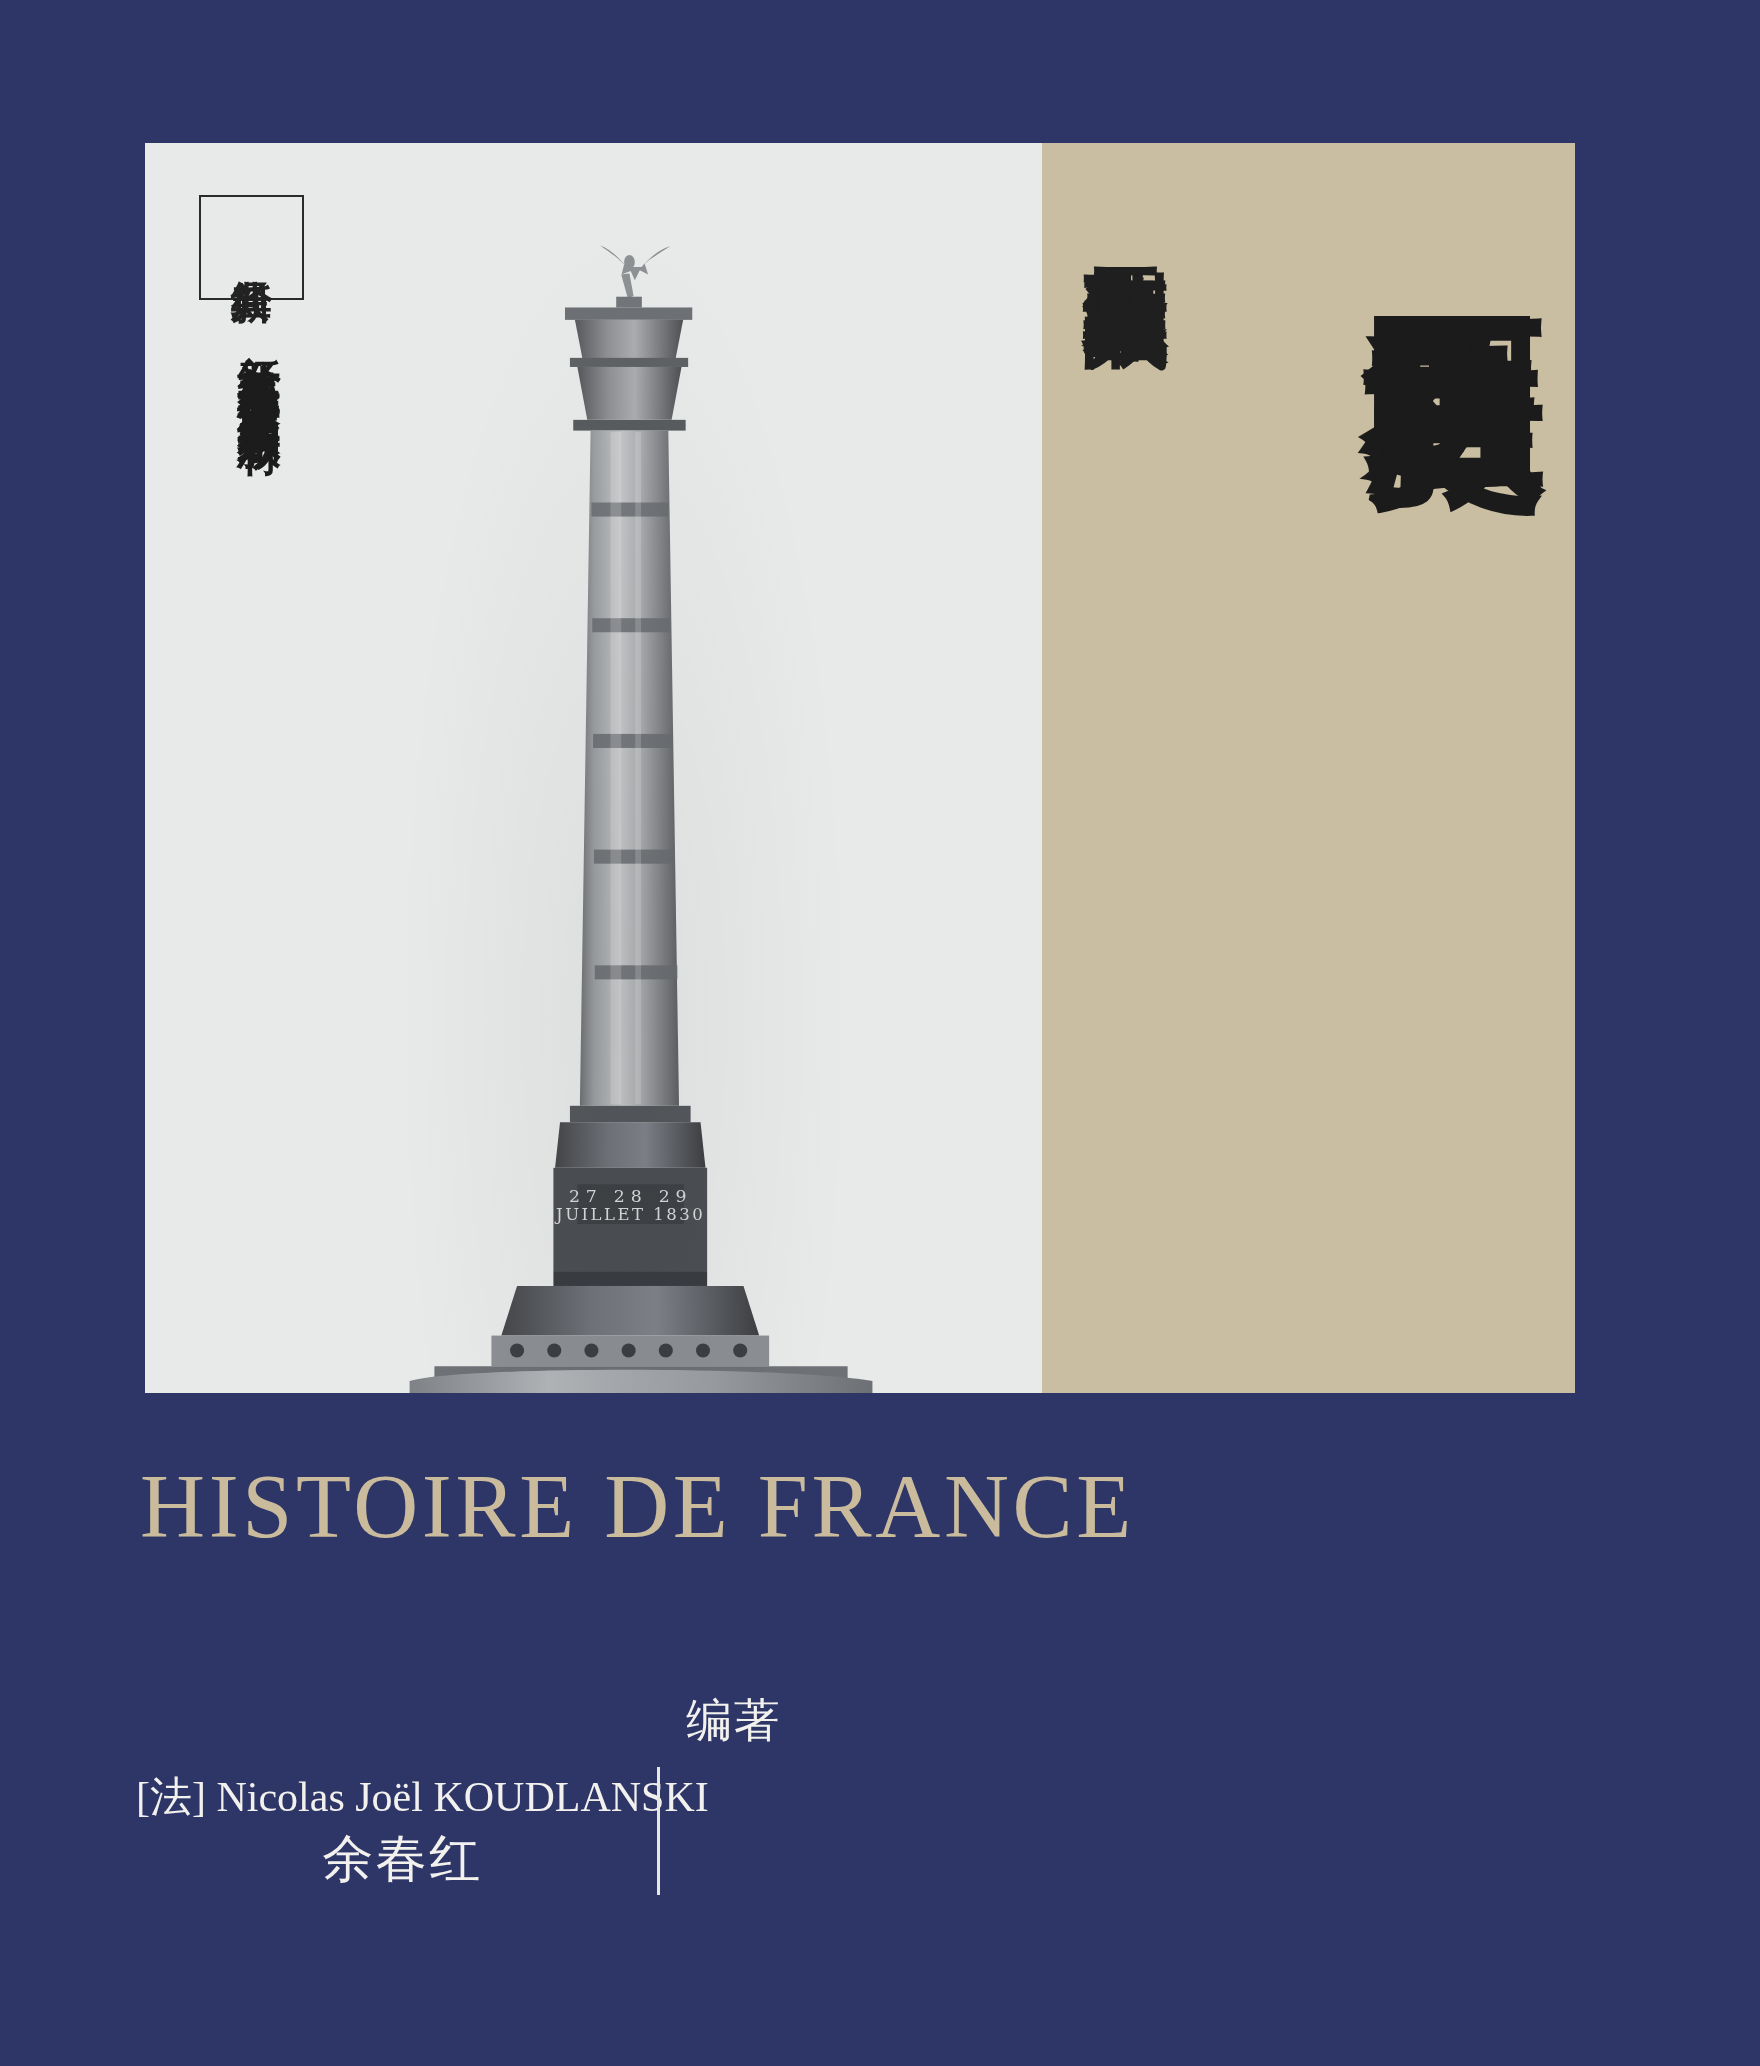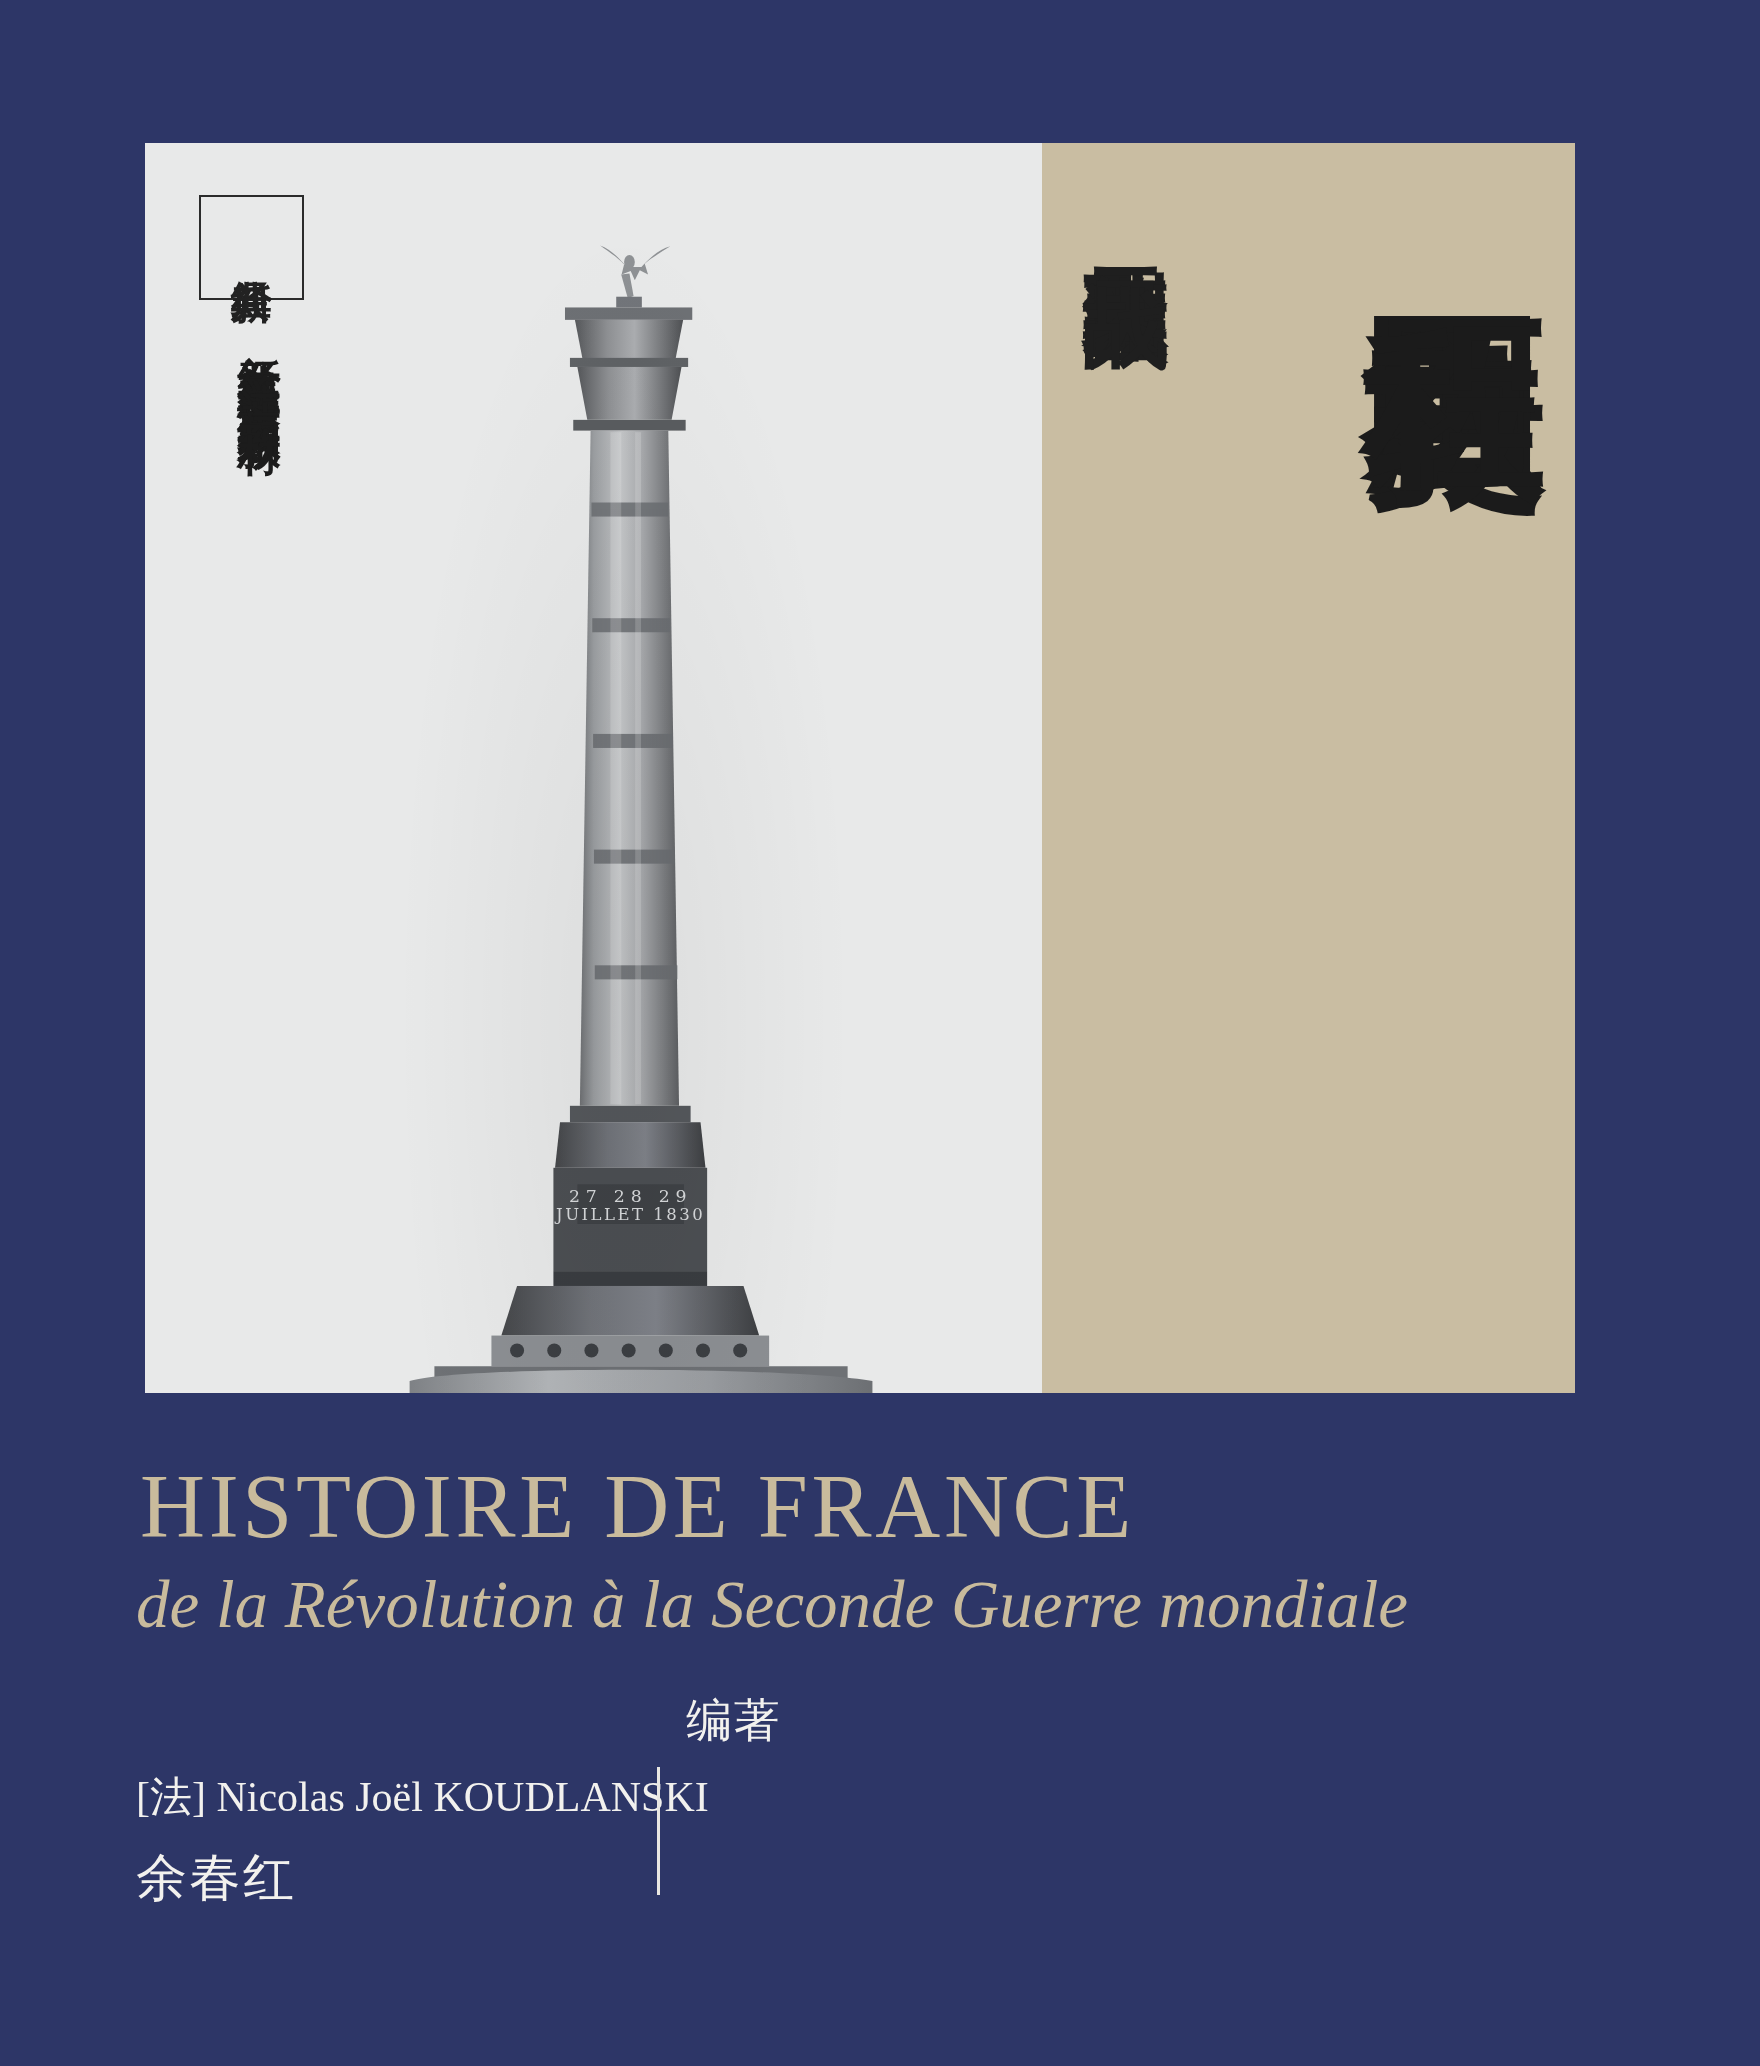--- a/index.html
+++ b/index.html
@@ -162,22 +162,21 @@
   .author-line-1 {
     font-family: "Liberation Serif", serif;
     font-size: 42px;
     white-space: nowrap;
     text-align: left;
   }
   .author-cn {
     font-family: "DejaVu Sans", sans-serif;
     font-size: 51px;
     font-weight: 400;
-    margin-top: 19px;
-    text-align: left;
+    text-align: center;
     width: 533px;
     letter-spacing: 2.5px;
   }
   .author-role {
     position: absolute;
     left: 686px;
     top: 1690px;
     font-family: "DejaVu Sans", sans-serif;
     font-size: 46px;
     color: #f2f1ee;
@@ -290,21 +289,20 @@
       <div class="series-vertical">新经典高等学校法语专业高年级系列教材</div>
     </div>
 
     <div class="panel-title">
       <div class="title-main">法国历史教程</div>
       <div class="title-sub">从大革命到第二次世界大战</div>
     </div>
   </div>
 
   <div class="fr-title">HISTOIRE DE FRANCE</div>
-  <div class="fr-sub">de la Révolution à la Seconde Guerre mondiale</div>
 
   <div class="authors">
     <div class="author-line-1">[法] Nicolas Joël KOUDLANSKI</div>
     <div class="author-cn">余春红</div>
   </div>
   <div class="author-rule"></div>
   <div class="author-role">编著</div>
 
 </div>
 

